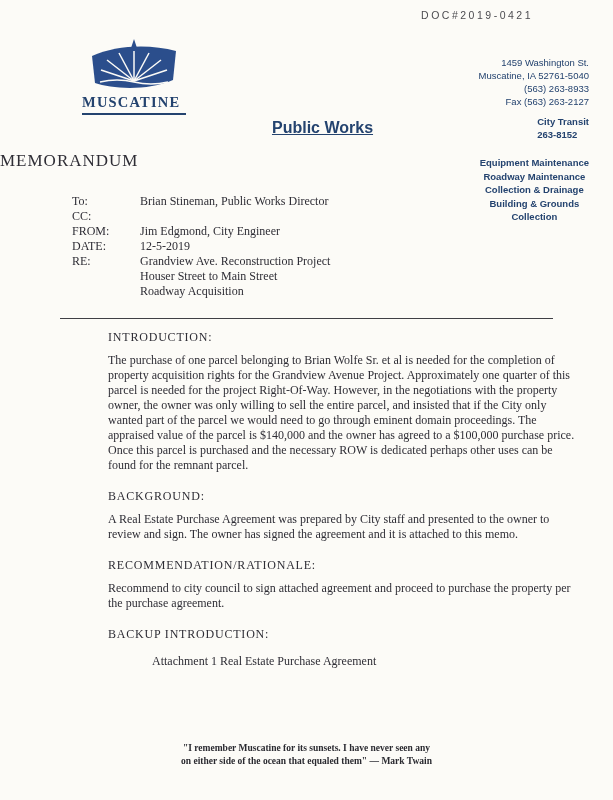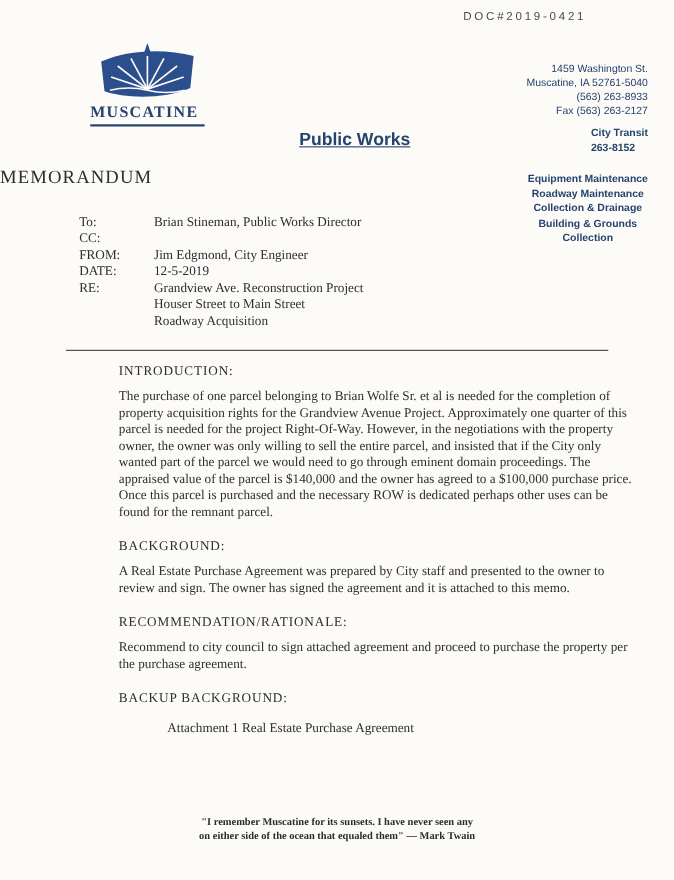--- a/index.html
+++ b/index.html
@@ -143,21 +143,21 @@
   <div class="body-copy">
     <h3>INTRODUCTION:</h3>
     <p>The purchase of one parcel belonging to Brian Wolfe Sr. et al is needed for the completion of property acquisition rights for the Grandview Avenue Project.  Approximately one quarter of this parcel is needed for the project Right-Of-Way.  However, in the negotiations with the property owner, the owner was only willing to sell the entire parcel, and insisted that if the City only wanted part of the parcel we would need to go through eminent domain proceedings.  The appraised value of the parcel is $140,000 and the owner has agreed to a $100,000 purchase price.  Once this parcel is purchased and the necessary ROW is dedicated perhaps other uses can be found for the remnant parcel.</p>
 
     <h3>BACKGROUND:</h3>
     <p>A Real Estate Purchase Agreement was prepared by City staff and presented to the owner to review and sign.  The owner has signed the agreement and it is attached to this memo.</p>
 
     <h3>RECOMMENDATION/RATIONALE:</h3>
     <p>Recommend to city council to sign attached agreement and proceed to purchase the property per the purchase agreement.</p>
 
-    <h3>BACKUP BACKGROUND:</h3>
+    <h3>BACKUP INTRODUCTION:</h3>
     <div class="attachment-line">Attachment 1 Real Estate Purchase Agreement</div>
   </div>
 
   <div class="quote">
     <div>"I remember Muscatine for its sunsets. I have never seen any</div>
     <div>on either side of the ocean that equaled them" — Mark Twain</div>
   </div>
 
 </div>
 

